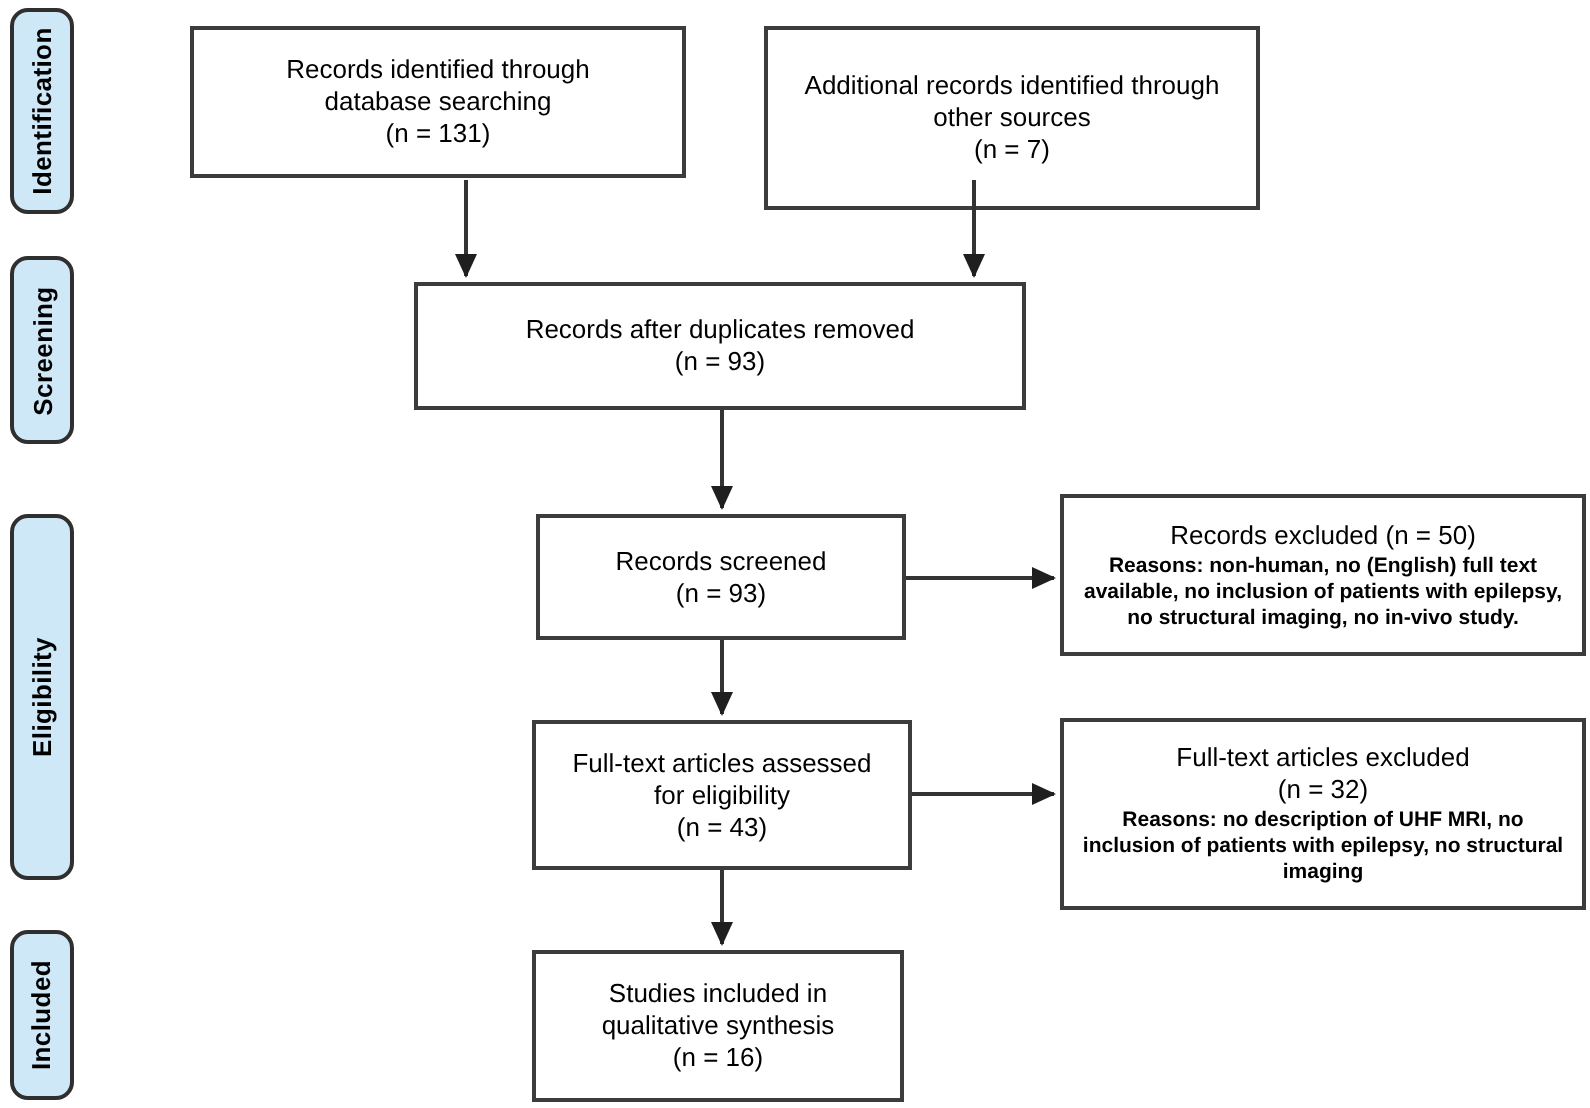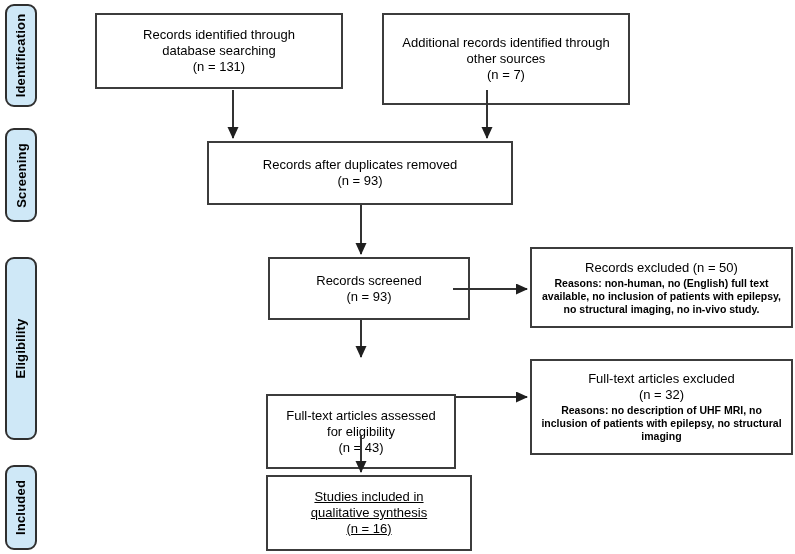--- a/index.html
+++ b/index.html
@@ -86,43 +86,43 @@
     <span class="multiline">Additional records identified through
 other sources
 (n = 7)</span>
   </div>
 
   <div class="box" style="left:207px; top:141px; width:306px; height:64px;">
     <span class="multiline">Records after duplicates removed
 (n = 93)</span>
   </div>
 
-  <div class="box" style="left:268px; top:257px; width:202px; height:63px;">
+  <div class="box" style="left:268px; top:257px; width:185px; height:63px;">
     <span class="multiline">Records screened
 (n = 93)</span>
   </div>
 
   <div class="box" style="left:530px; top:247px; width:263px; height:81px;">
     <div class="excl-title">Records excluded (n = 50)</div>
     <div class="excl-reasons">Reasons: non-human, no (English) full text available, no inclusion of patients with epilepsy, no structural imaging, no in-vivo study.</div>
   </div>
 
-  <div class="box" style="left:266px; top:360px; width:190px; height:75px;margin-top:34px;">
+  <div class="box" style="left:266px; top:360px; width:190px; height:75px;">
     <span class="multiline">Full-text articles assessed
 for eligibility
 (n = 43)</span>
   </div>
 
   <div class="box" style="left:530px; top:359px; width:263px; height:96px;">
     <div class="excl-title">Full-text articles excluded
 (n = 32)</div>
     <div class="excl-reasons">Reasons: no description of UHF MRI, no inclusion of patients with epilepsy, no structural imaging</div>
   </div>
 
-  <div class="box" style="left:266px; top:475px; width:206px; height:76px;text-decoration:underline;">
+  <div class="box" style="left:266px; top:475px; width:186px; height:76px;">
     <span class="multiline">Studies included in
 qualitative synthesis
 (n = 16)</span>
   </div>
 
   <svg class="arrows" viewBox="0 0 795 554" xmlns="http://www.w3.org/2000/svg">
     <defs>
       <marker id="ah" markerUnits="userSpaceOnUse" markerWidth="13" markerHeight="12" refX="11" refY="5.5" orient="auto">
         <path d="M0,0 L12,5.5 L0,11 Z" fill="#1f1f1f"></path>
       </marker>

